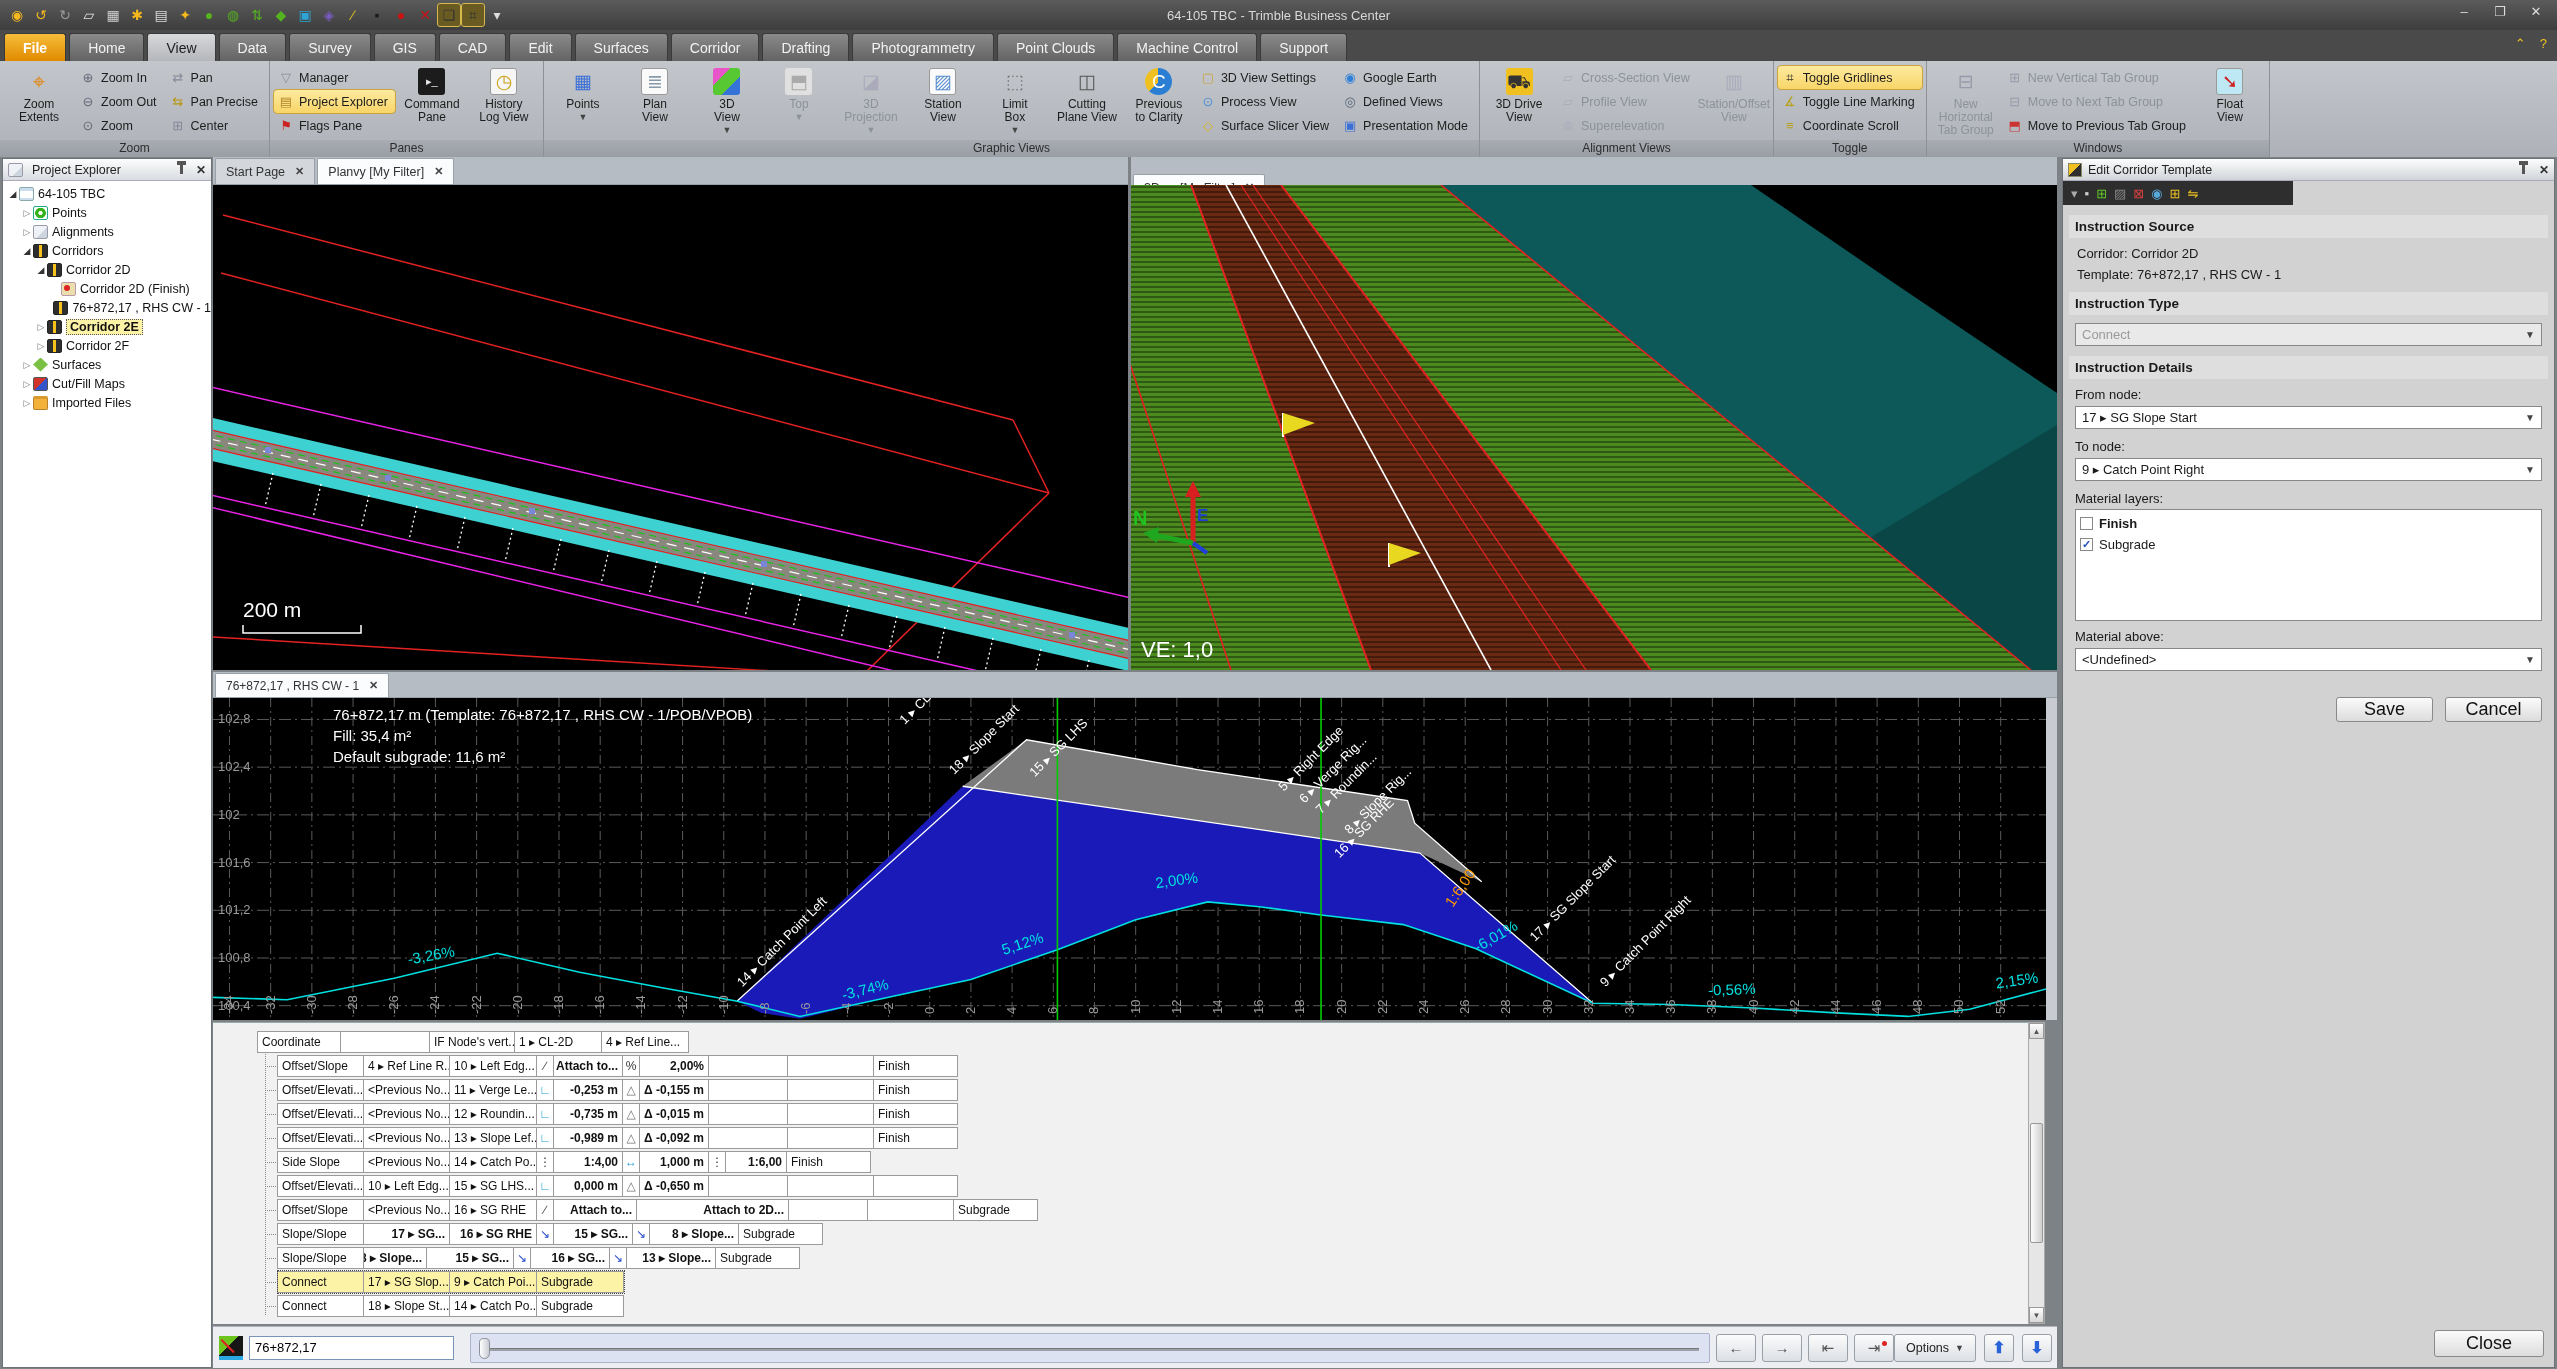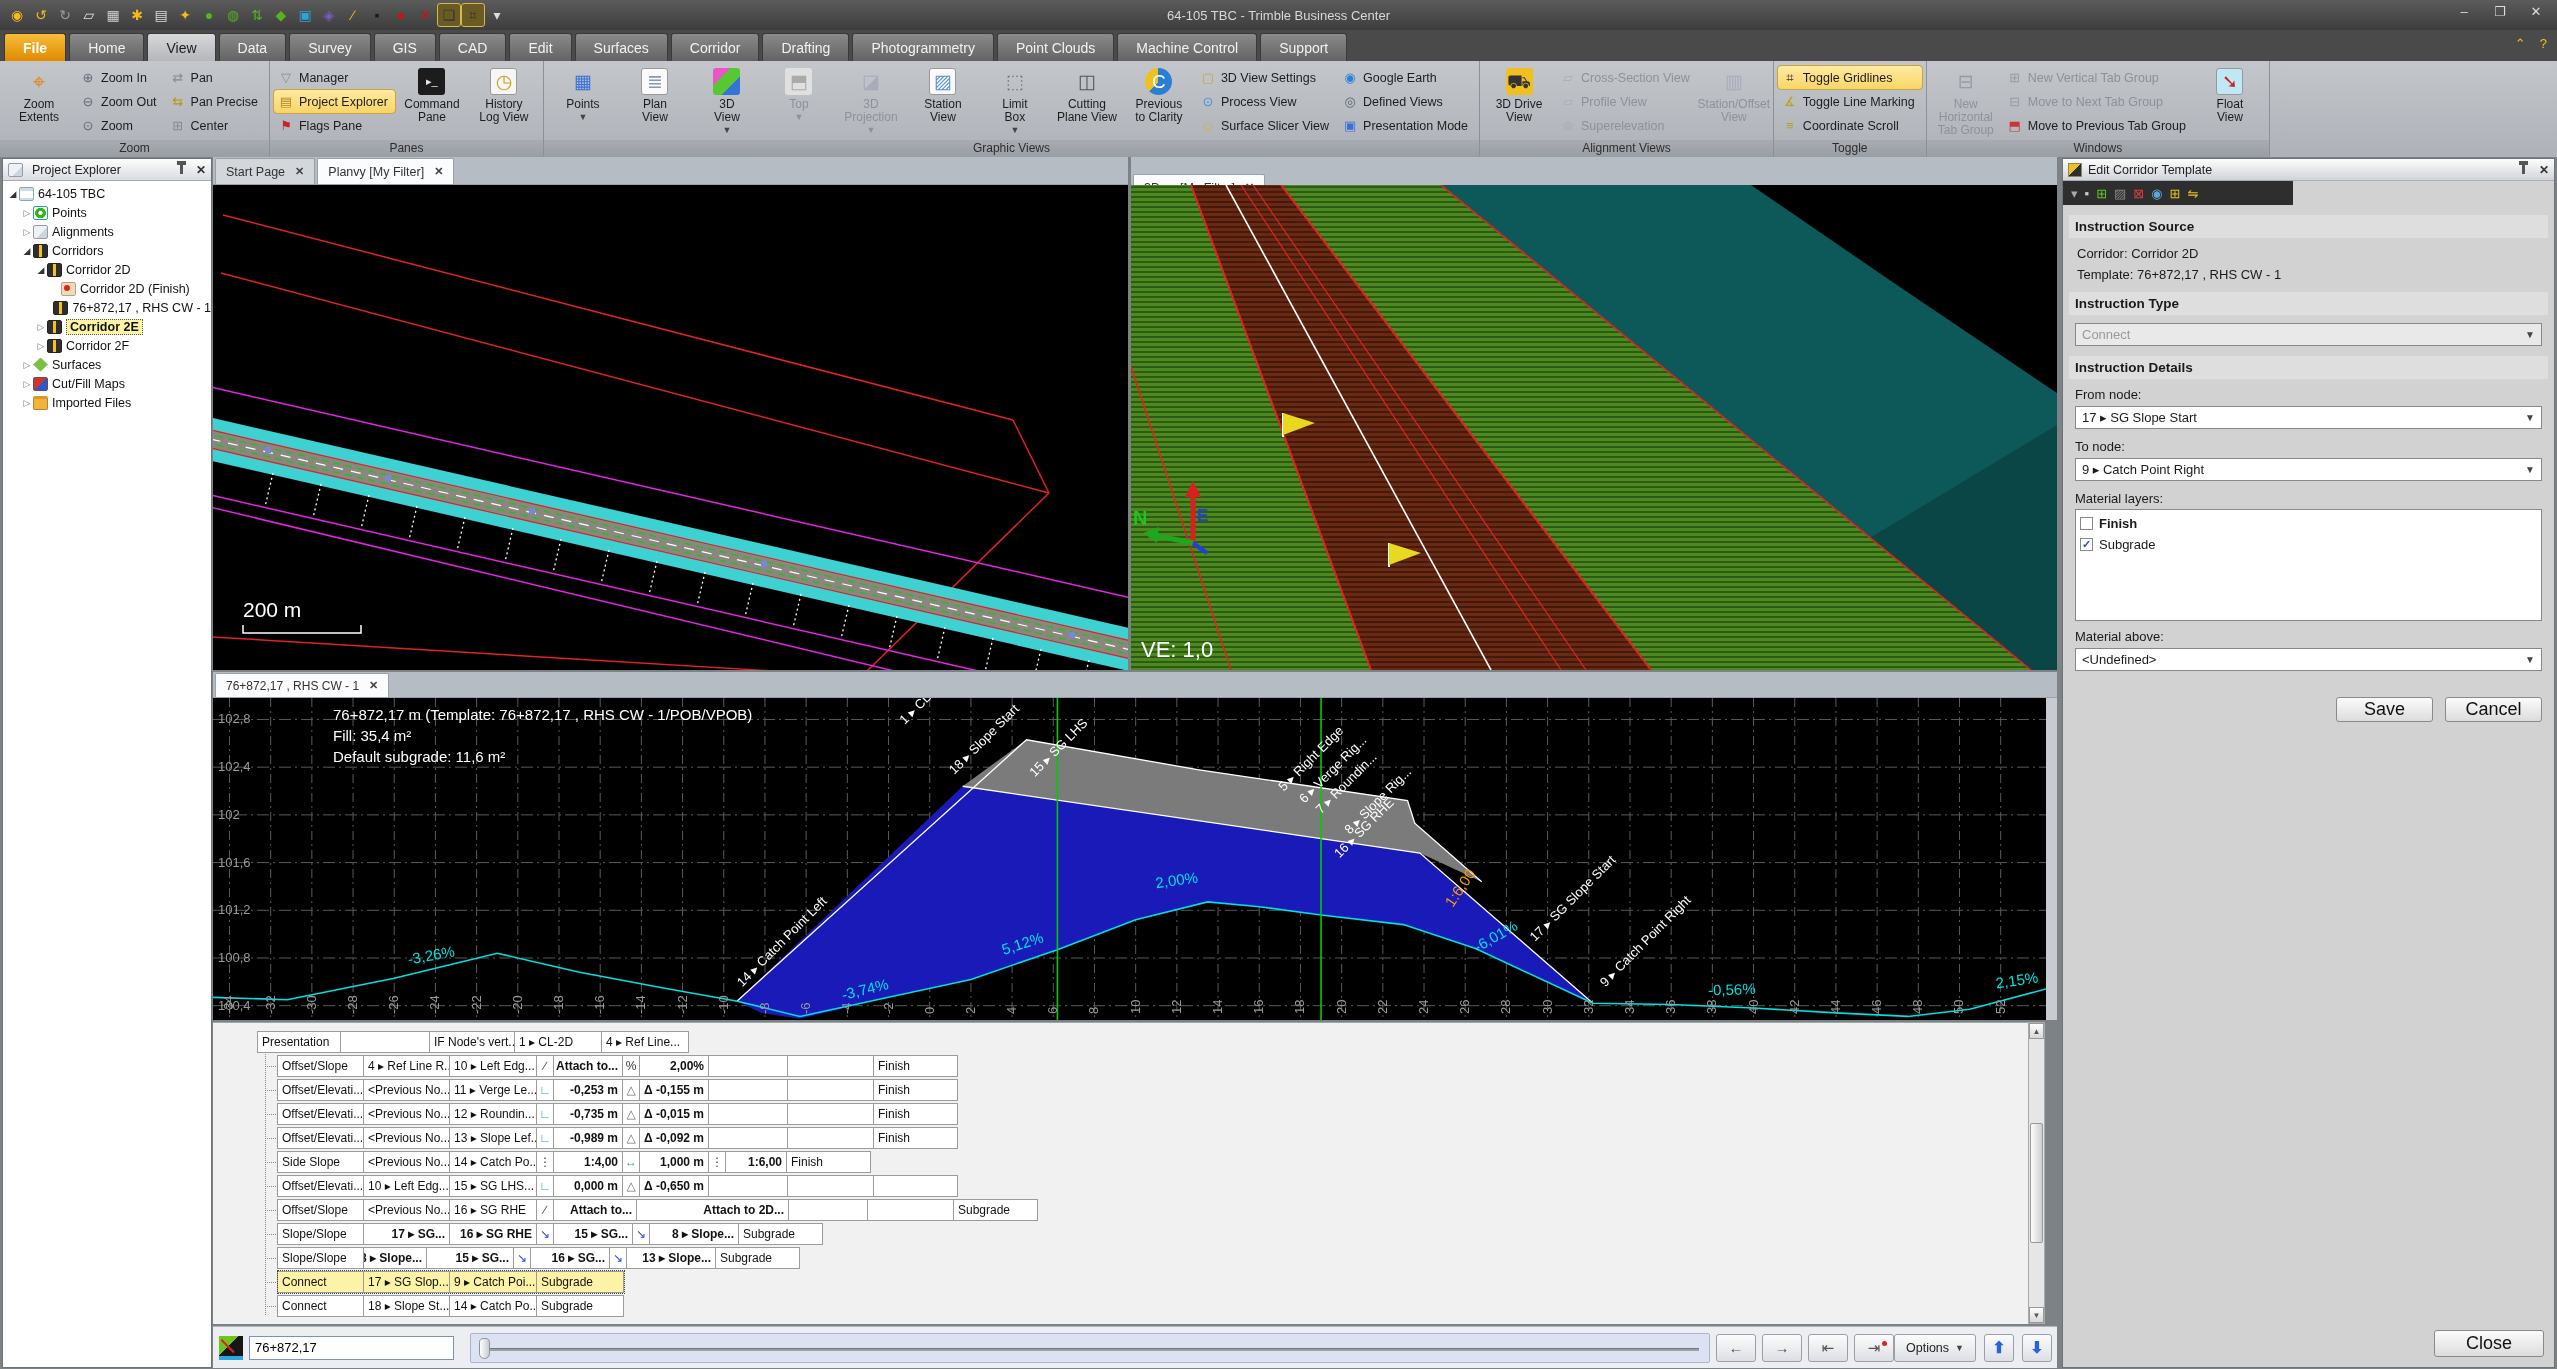--- a/index.html
+++ b/index.html
@@ -822,21 +822,21 @@
             <text x="120" y="22" fill="#fff" font-size="15">76+872,17 m (Template: 76+872,17 , RHS CW - 1/POB/VPOB)</text>
             <text x="120" y="43" fill="#fff" font-size="15">Fill: 35,4 m²</text>
             <text x="120" y="64" fill="#fff" font-size="15">Default subgrade: 11,6 m²</text>
           </svg></div>
       <div id="xsec-plot-edge"></div>
 
       <div id="xsec-table">
           <div class="conn-v" style="left: 52px; top: 8px; height: 284px;"></div>
           <div class="conn-h" style="left: 52px; top: 19px;"></div>
           <div class="xrow" style="left: 45px; top: 8px;">
-            <div class="xcell" style="width: 84px;">Presentation</div>
+            <div class="xcell" style="width: 84px;">Coordinate</div>
             <div class="xcell" style="width: 90px;"></div>
             <div class="xcell" style="width: 86px;">IF Node's vert..</div>
             <div class="xcell" style="width: 88px;">1 ▸ CL-2D</div>
             <div class="xcell" style="width: 88px;">4 ▸ Ref Line...</div>
           </div>
           <div class="conn-h" style="left: 52px; top: 43px; width: 11px;"></div>
           <div class="xrow" style="left: 65px; top: 32px;">
             <div class="xcell" style="width: 87px;">Offset/Slope</div>
             <div class="xcell" style="width: 87px;">4 ▸ Ref Line R..</div>
             <div class="xcell" style="width: 88px;">10 ▸ Left Edg...</div>

